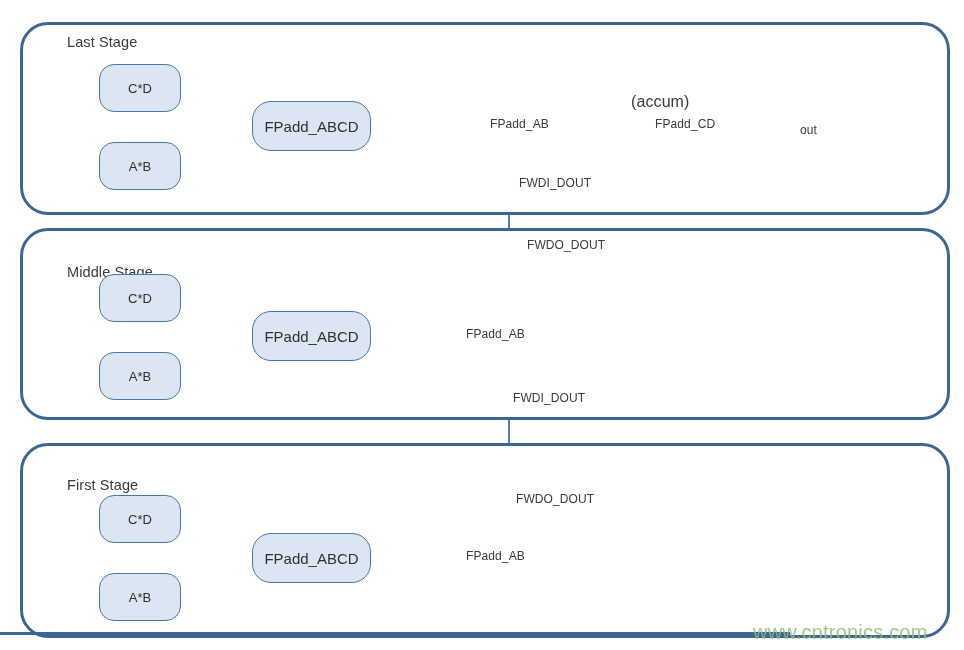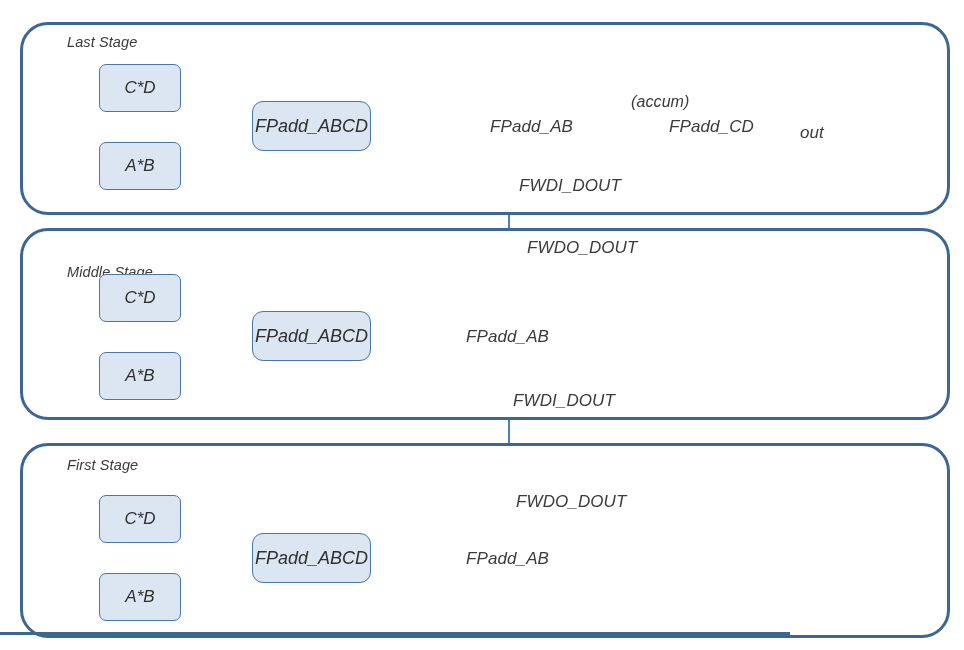--- a/index.html
+++ b/index.html
@@ -10,21 +10,20 @@
   body {
     font-family: "Liberation Sans", sans-serif;
     -webkit-font-smoothing: antialiased;
   }
   #canvas {
     position: relative;
     width: 964px;
     height: 650px;
     background: #ffffff;
     overflow: hidden;
-    font-style: italic;
   }
   
   .stage-container {
     position: absolute;
     box-sizing: border-box;
     border: 3px solid #3C6694;
     border-radius: 28px;
     background: #ffffff;
   }
   .stage-title {
@@ -33,36 +32,36 @@
     color: #3B3B3B;
     white-space: nowrap;
     letter-spacing: 0.1px;
   }
   
   .node-box {
     position: absolute;
     box-sizing: border-box;
     background: #DCE6F3;
     border: 1.6px solid #4877A8;
-    border-radius: 7px;
+    border-radius: 15px;
     display: flex;
     align-items: center;
     justify-content: center;
-    font-size: 17px;
+    font-size: 13px;
     color: #2F2F2F;
     white-space: nowrap;
   }
   .node-box.adder {
-    border-radius: 11px;
-    font-size: 18px;
+    border-radius: 19px;
+    font-size: 15px;
   }
   
   .sig-label {
     position: absolute;
-    font-size: 17px;
+    font-size: 12px;
     color: #3B3B3B;
     white-space: nowrap;
     letter-spacing: 0.1px;
   }
   .sig-label.small {
     font-size: 16px;
   }
   
   #wires {
     position: absolute;
@@ -131,44 +130,45 @@
 
   <div class="stage-container" style="left:20px; top:22px; width:930px; height:193px;"></div>
   <div class="stage-title" style="left:67px; top:34px;">Last Stage</div>
 
   <div class="node-box" style="left:99px; top:64px; width:82px; height:48px;">C*D</div>
   <div class="node-box" style="left:99px; top:142px; width:82px; height:48px;">A*B</div>
   <div class="node-box adder" style="left:252px; top:101px; width:119px; height:50px;">FPadd_ABCD</div>
 
   <div class="sig-label" style="left:490px; top:117px;">FPadd_AB</div>
   <div class="sig-label small" style="left:631px; top:93px;">(accum)</div>
-  <div class="sig-label" style="left:669px; top:117px;text-align:center;">FPadd_CD</div>
+  <div class="sig-label" style="left:655px; top:117px;text-align:center;">FPadd_CD</div>
   <div class="sig-label" style="left:800px; top:123px;">out</div>
 
   <div class="sig-label" style="left:519px; top:176px;">FWDI_DOUT</div>
 
   <div class="stage-container" style="left:20px; top:228px; width:930px; height:192px;"></div>
   <div class="stage-title" style="left:67px; top:244px;margin-top:20px;">Middle Stage</div>
 
   <div class="sig-label" style="left:527px; top:238px;">FWDO_DOUT</div>
 
   <div class="node-box" style="left:99px; top:274px; width:82px; height:48px;">C*D</div>
   <div class="node-box" style="left:99px; top:352px; width:82px; height:48px;">A*B</div>
   <div class="node-box adder" style="left:252px; top:311px; width:119px; height:50px;">FPadd_ABCD</div>
 
   <div class="sig-label" style="left:466px; top:327px;">FPadd_AB</div>
 
   <div class="sig-label" style="left:513px; top:391px;">FWDI_DOUT</div>
 
   <div class="stage-container" style="left:20px; top:443px; width:930px; height:195px;"></div>
-  <div class="stage-title" style="left:67px; top:457px;">First Stage</div>
+  <div class="stage-title" style="left:67px; top:477px;">First Stage</div>
 
   <div class="sig-label" style="left:516px; top:492px;">FWDO_DOUT</div>
 
   <div class="node-box" style="left:99px; top:495px; width:82px; height:48px;">C*D</div>
   <div class="node-box" style="left:99px; top:573px; width:82px; height:48px;">A*B</div>
   <div class="node-box adder" style="left:252px; top:533px; width:119px; height:50px;">FPadd_ABCD</div>
 
   <div class="sig-label" style="left:466px; top:549px;">FPadd_AB</div>
 
   <div class="wm-rule" style="left:0px; top:632px; width:790px;"></div>
+  <div class="watermark" style="left:753px; top:621px;">www.cntronics.com</div>
 
 </div>
 
 </body></html>

